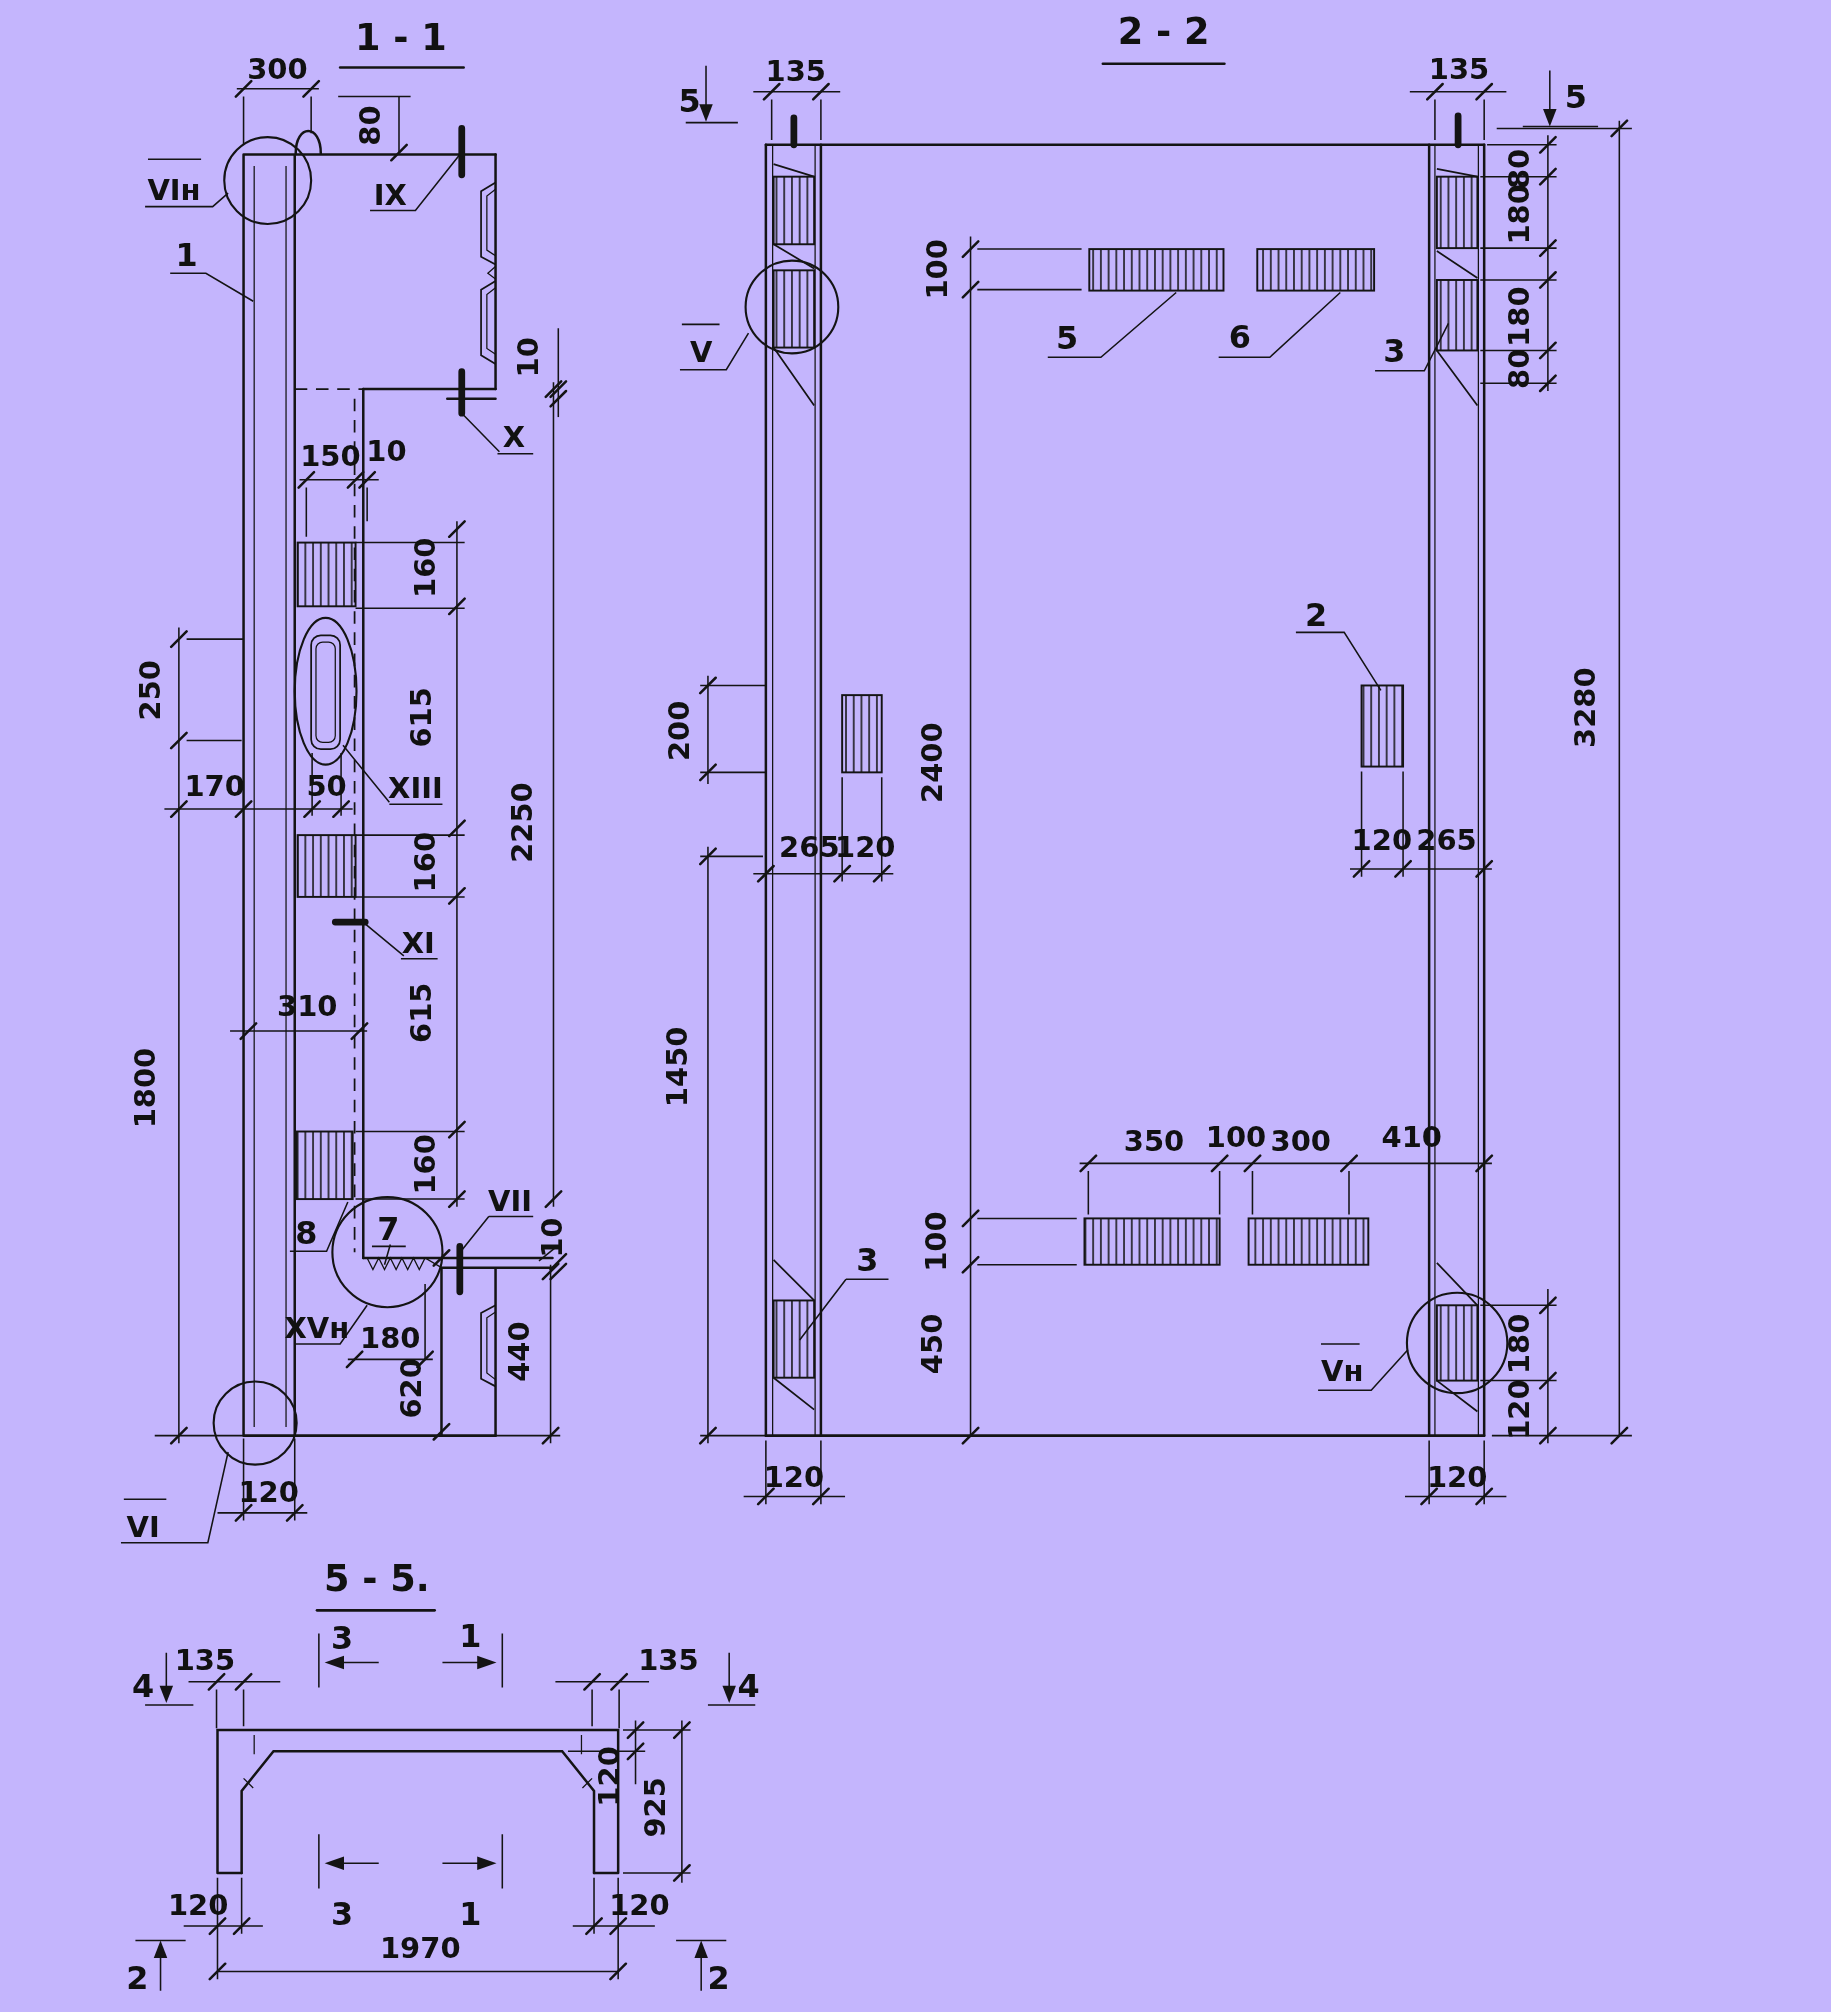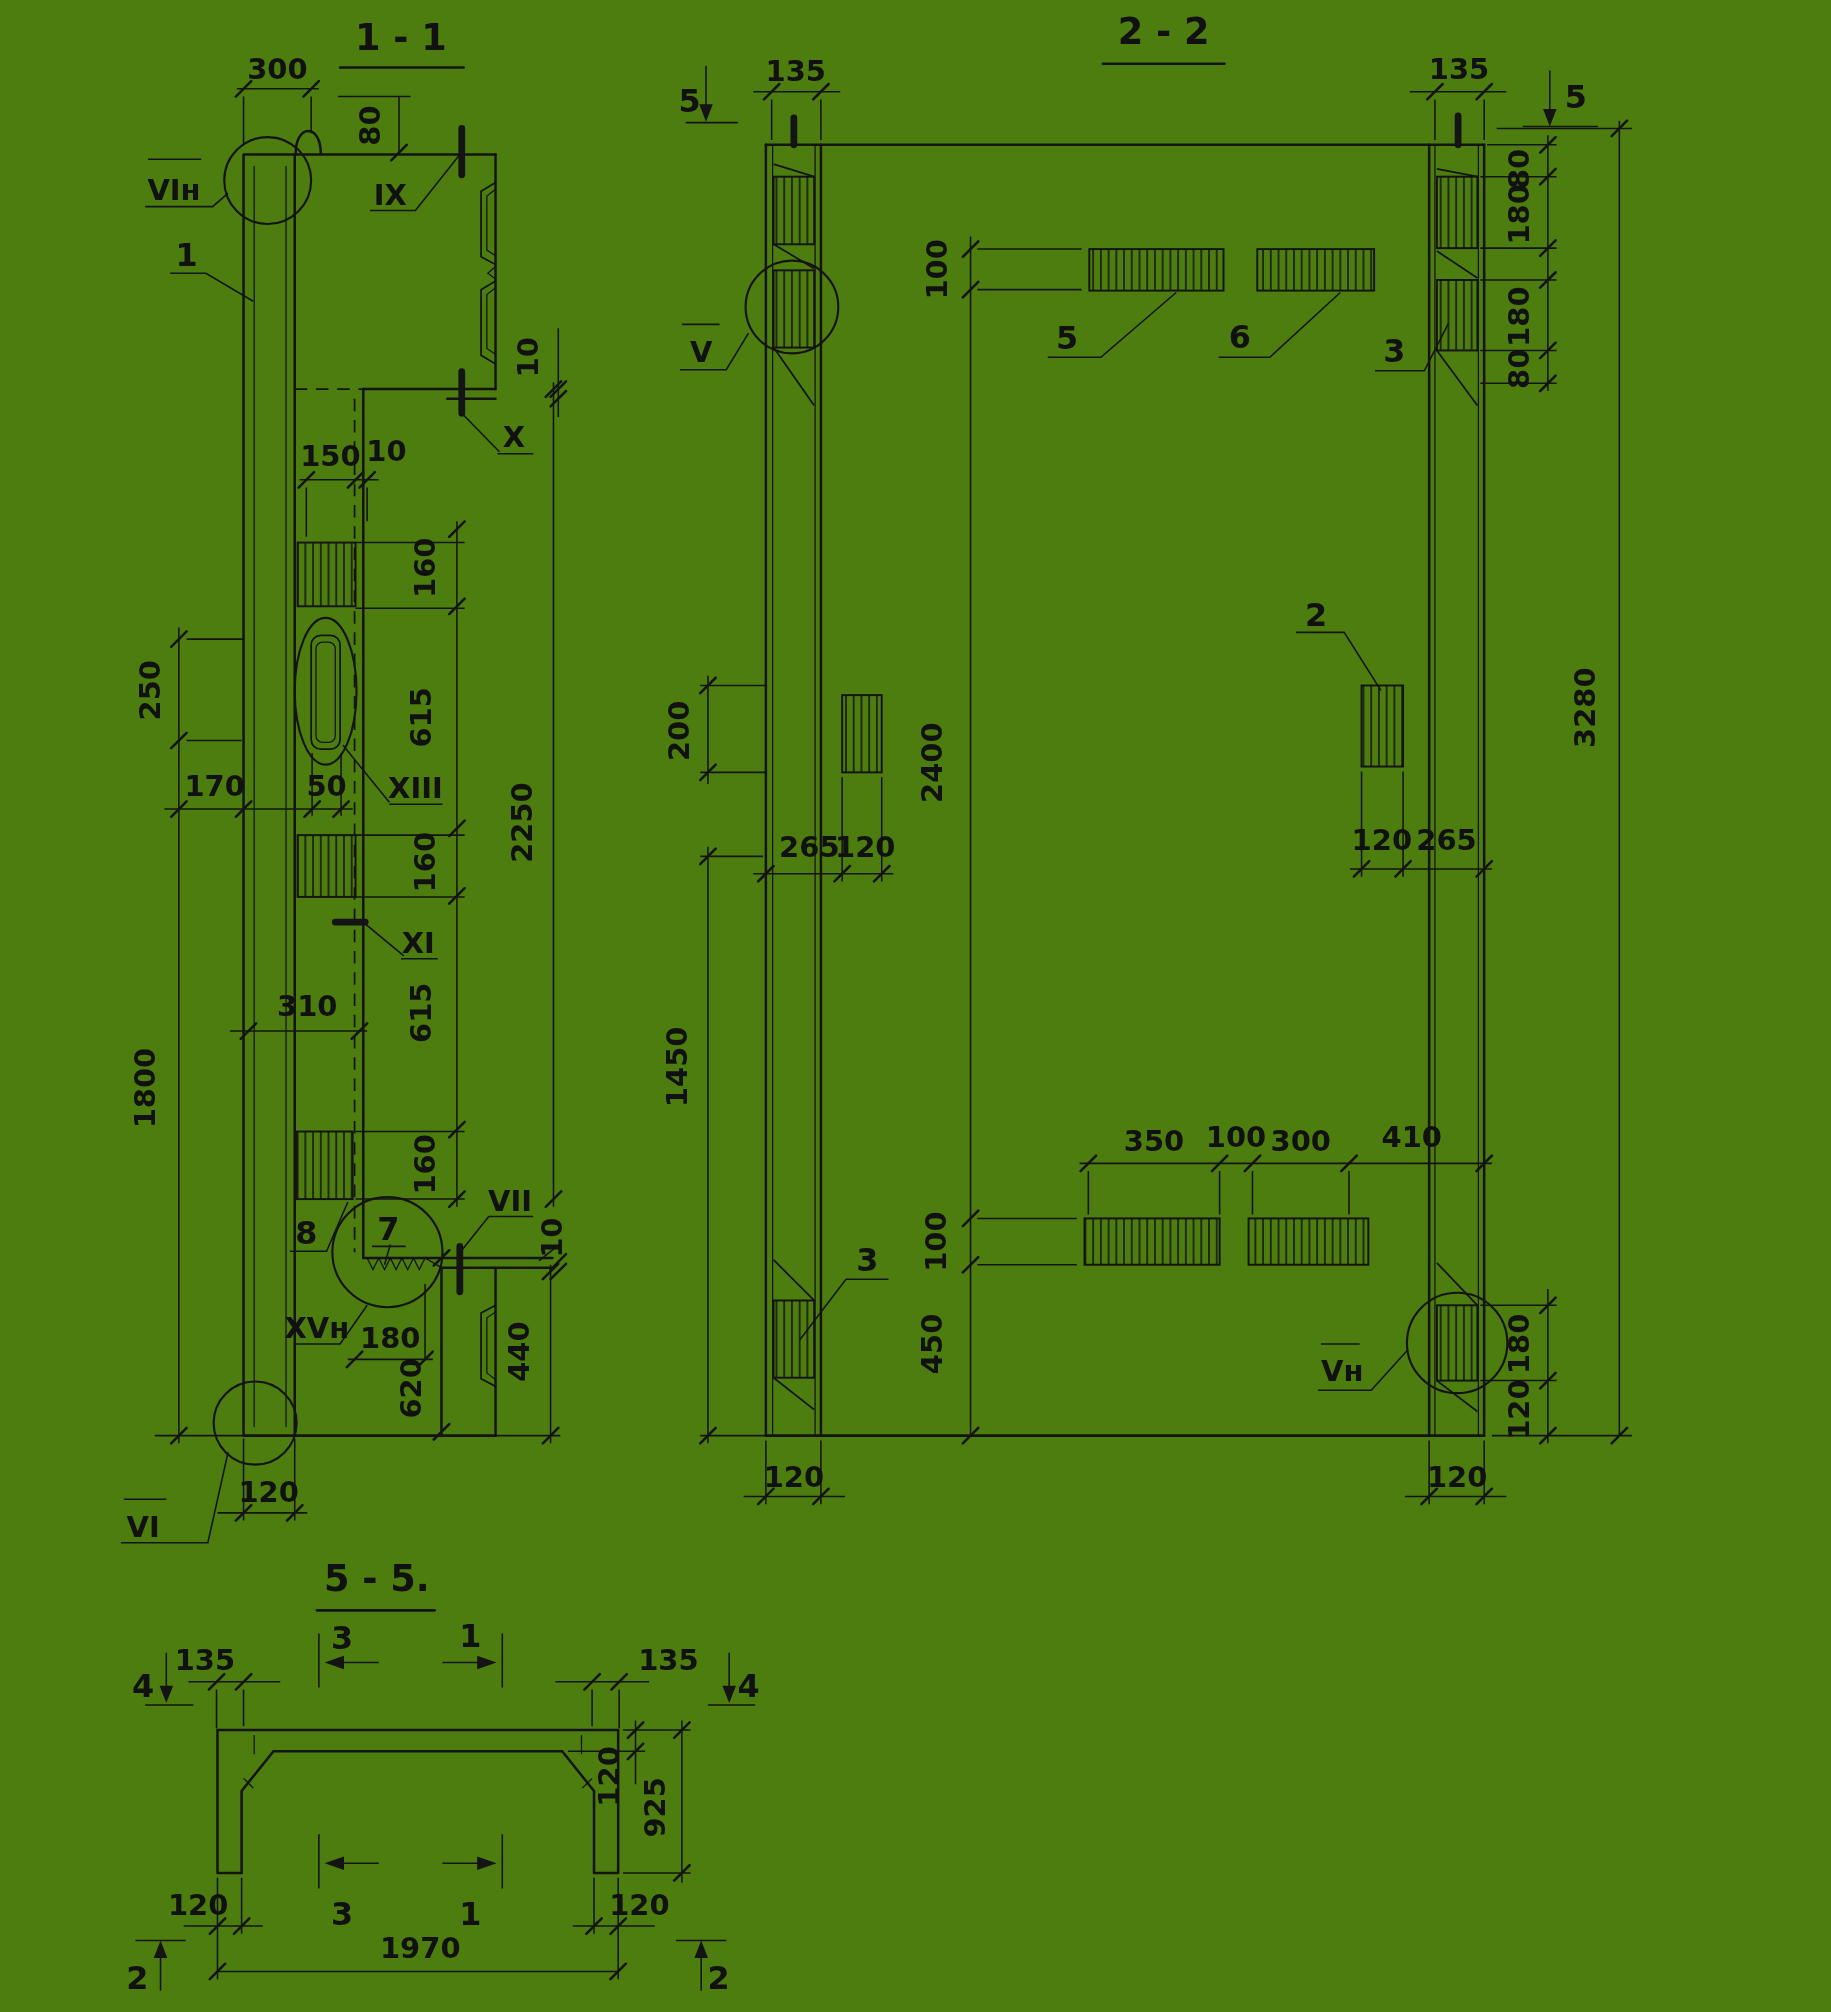--- a/index.html
+++ b/index.html
@@ -1,16 +1,16 @@
 <!DOCTYPE html>
 <html><head>
 <meta charset="utf-8">
 <style>
   html,body{margin:0;padding:0;background:#e8e8e8;}
-  .page{position:relative;width:1832px;height:2012px;background:#4d7c0f;
+  .page{position:relative;width:1832px;height:2012px;background:#c4b5fd;
         font-family:"DejaVu Sans",sans-serif;}
   svg{position:absolute;inset:0;}
   .ln  {stroke:#141414;stroke-width:2.6;fill:none;stroke-linecap:round;}
   .tn  {stroke:#141414;stroke-width:1.3;fill:none;}
   .md  {stroke:#141414;stroke-width:1.8;fill:none;}
   .dash{stroke:#141414;stroke-width:1.8;fill:none;stroke-dasharray:13 9;}
   .dim {stroke:#141414;stroke-width:1.6;fill:none;}
   .tk  {stroke:#141414;stroke-width:2.6;fill:none;stroke-linecap:round;}
   .cut {stroke:#141414;stroke-width:7;fill:none;stroke-linecap:round;}
   .det {stroke:#141414;stroke-width:2.2;fill:none;}

